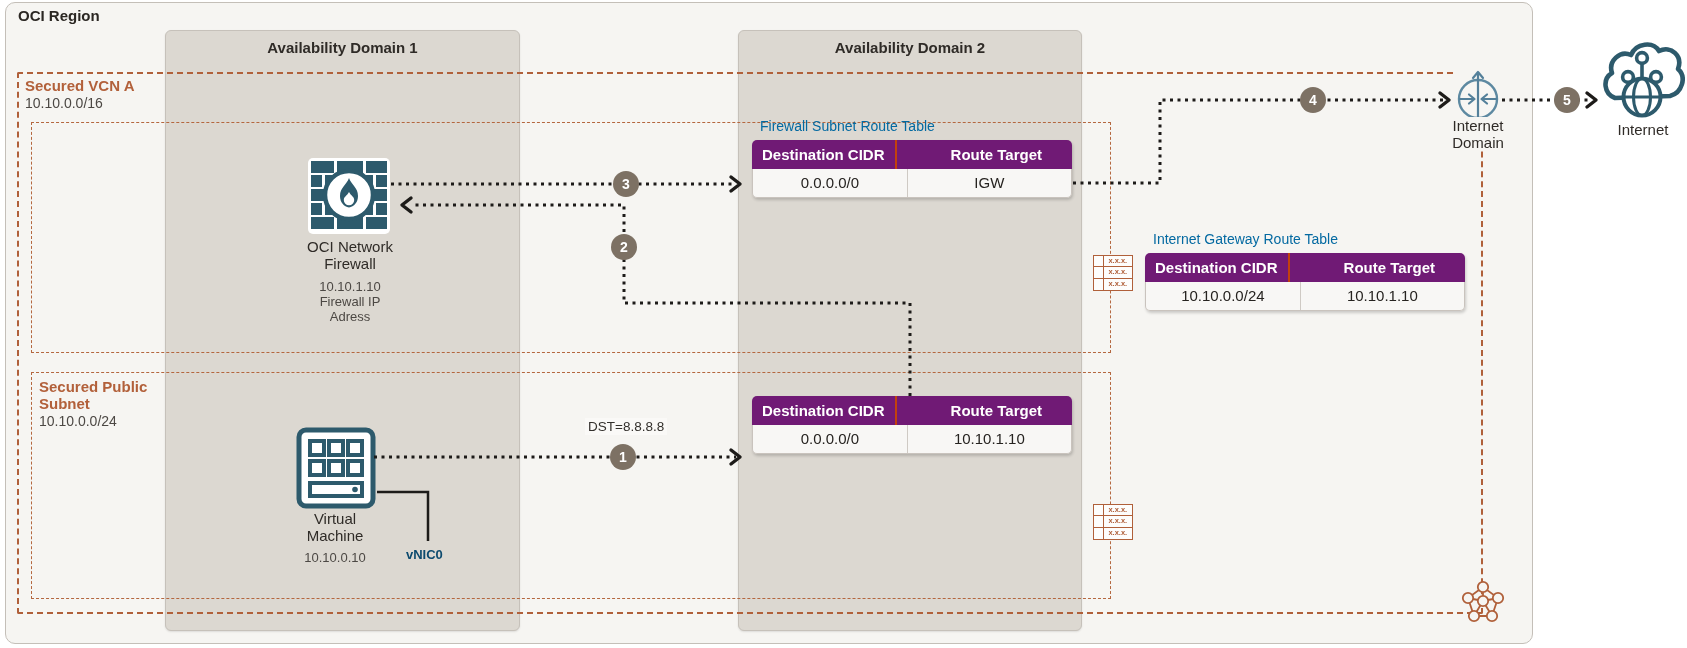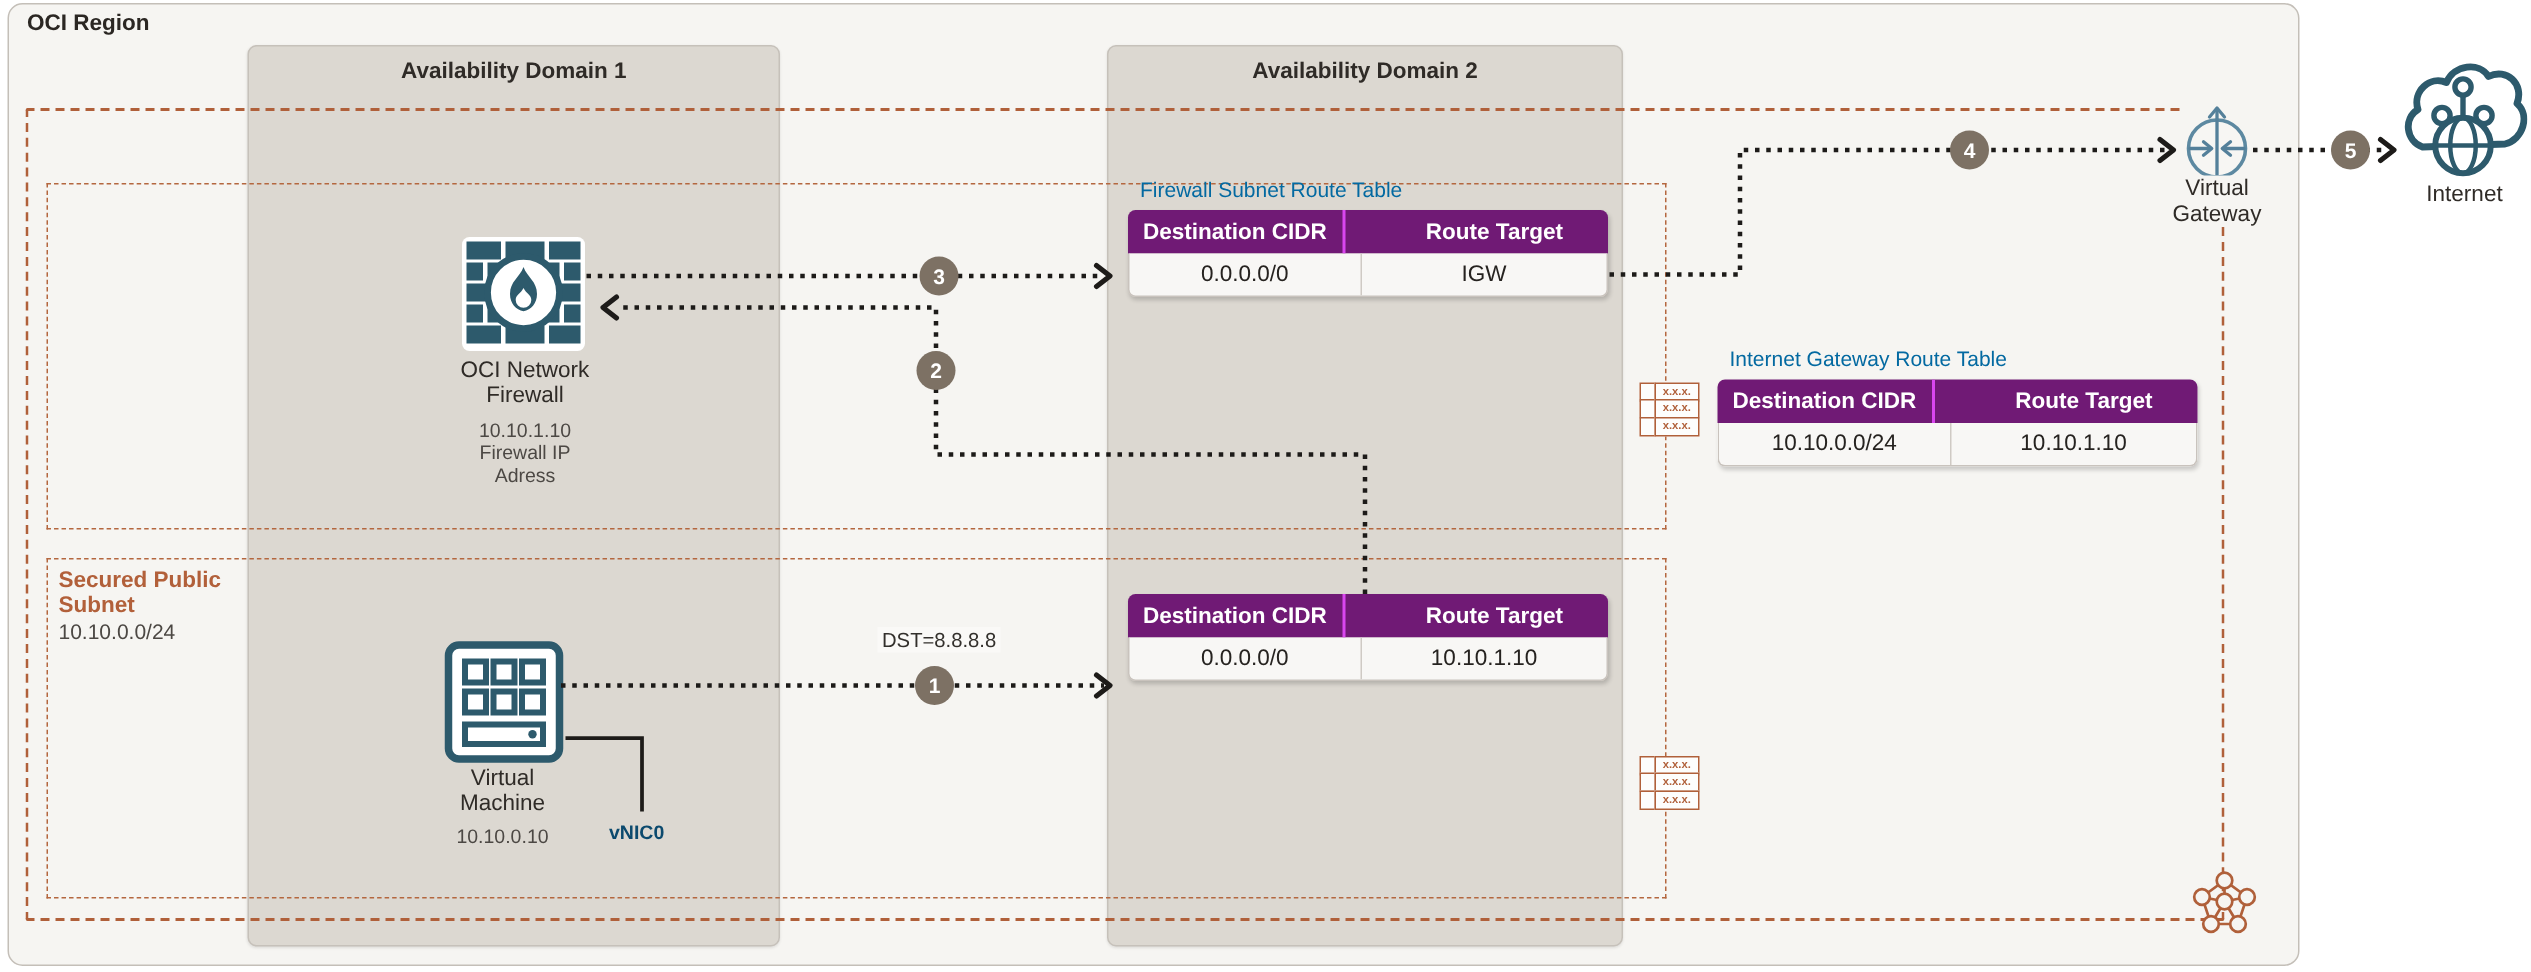--- a/index.html
+++ b/index.html
@@ -27,21 +27,21 @@
   .node-sub{font-size:13px;color:#4c4844;line-height:15px;text-align:center;}
   .nic-label{font-size:13px;font-weight:bold;color:#0c4a6e;}
   .dst-label{font-size:13.5px;color:#33302c;background:#faf9f7;padding:1px 3px;}
 
   
   .rt{width:320px;}
   .rt-title{font-size:14px;color:#0369a1;margin:0 0 6px 8px;white-space:nowrap;}
   .rt-table{width:320px;box-shadow:1px 2px 3px rgba(0,0,0,.18);border-radius:5px;}
   .rt-head{display:flex;background:#701a75;border-radius:5px 5px 0 0;overflow:hidden;}
   .rt-hcell{line-height:29px;font-size:15px;font-weight:bold;color:#ffffff;text-align:center;}
-  .rt-hcell + .rt-hcell{border-left:2px solid #d946ef;padding-left:24px;}
+  .rt-hcell + .rt-hcell{border-left:2px solid #c2410c;padding-left:24px;}
   .rt-row{display:flex;background:#f8f7f5;border:1px solid #c9c3bd;border-top:none;
           border-radius:0 0 5px 5px;box-sizing:border-box;overflow:hidden;}
   .rt-cell{line-height:28px;font-size:15px;color:#262320;text-align:center;}
   .rt-cell + .rt-cell{border-left:1px solid #cfcac4;}
   .c1{width:48.5%;} .c2{width:51.5%;}
 
   
   .rtx{width:40px;}
   .rtx-row{display:flex;height:13px;margin-top:-1.4px;}
   .rtx-sq{width:11px;box-sizing:border-box;border:1.4px solid #b0603a;background:#fdfdfc;}
@@ -64,20 +64,24 @@
   <div class="abs region-title">OCI Region</div>
 
   <div class="abs ad" style="left:165px;top:30px;width:355px;height:601px;">
     <div class="ad-label">Availability Domain 1</div>
   </div>
   <div class="abs ad" style="left:738px;top:30px;width:344px;height:601px;">
     <div class="ad-label">Availability Domain 2</div>
   </div>
 
   <div class="abs vcn-box" style="left:17px;top:72px;width:1466px;height:542px;"></div>
+  <div class="abs" style="left:25px;top:77px;width:130px;">
+    <div class="zone-name">Secured VCN A</div>
+    <div class="zone-cidr">10.10.0.0/16</div>
+  </div>
 
   <div class="abs subnet-box" style="left:31px;top:122px;width:1080px;height:231px;"></div>
 
   <div class="abs subnet-box" style="left:31px;top:372px;width:1080px;height:227px;"></div>
   <div class="abs" style="left:39px;top:378px;width:130px;">
     <div class="zone-name">Secured Public Subnet</div>
     <div class="zone-cidr">10.10.0.0/24</div>
   </div>
 
   <svg class="abs" style="left:308px;top:158px;" width="82" height="76" viewBox="0 0 82 76">
@@ -202,21 +206,21 @@
     <g stroke="#54809a" stroke-width="2.2" fill="none" stroke-linecap="round" stroke-linejoin="round">
       <line x1="30" y1="5" x2="30" y2="57"></line>
       <path d="M25,10 L30,4 L35,10"></path>
       <path d="M25,52 L30,58 L35,52"></path>
       <line x1="12" y1="31" x2="25" y2="31"></line>
       <path d="M21,26.5 L26.5,31 L21,35.5"></path>
       <line x1="48" y1="31" x2="35" y2="31"></line>
       <path d="M39,26.5 L33.5,31 L39,35.5"></path>
     </g>
   </svg>
-  <div class="abs node-label igw-label-bg" style="left:1428px;top:117px;width:100px;">Virtual Gateway</div>
+  <div class="abs node-label igw-label-bg" style="left:1428px;top:117px;width:100px;">Internet Domain</div>
 
   <svg class="abs" style="left:1599px;top:36px;" width="86" height="84" viewBox="0 0 86 84">
     <path d="M16,62 C5,58 3,43 13,37 C9,25 21,14 32,19 C37,7 54,5 60,15 C72,9 84,20 79,33 C88,41 83,57 71,60 L16,62 Z" fill="#ffffff" stroke="#2d5a6c" stroke-width="4.6" stroke-linejoin="round"></path>
     <g stroke="#2d5a6c" stroke-width="3.6" fill="none">
       <line x1="43" y1="27" x2="43" y2="46"></line>
       <line x1="31" y1="45" x2="36" y2="51"></line>
       <line x1="55" y1="45" x2="50" y2="51"></line>
     </g>
     <circle cx="43" cy="22" r="5.4" fill="#ffffff" stroke="#2d5a6c" stroke-width="3.6"></circle>
     <circle cx="29" cy="41" r="5.4" fill="#ffffff" stroke="#2d5a6c" stroke-width="3.6"></circle>

